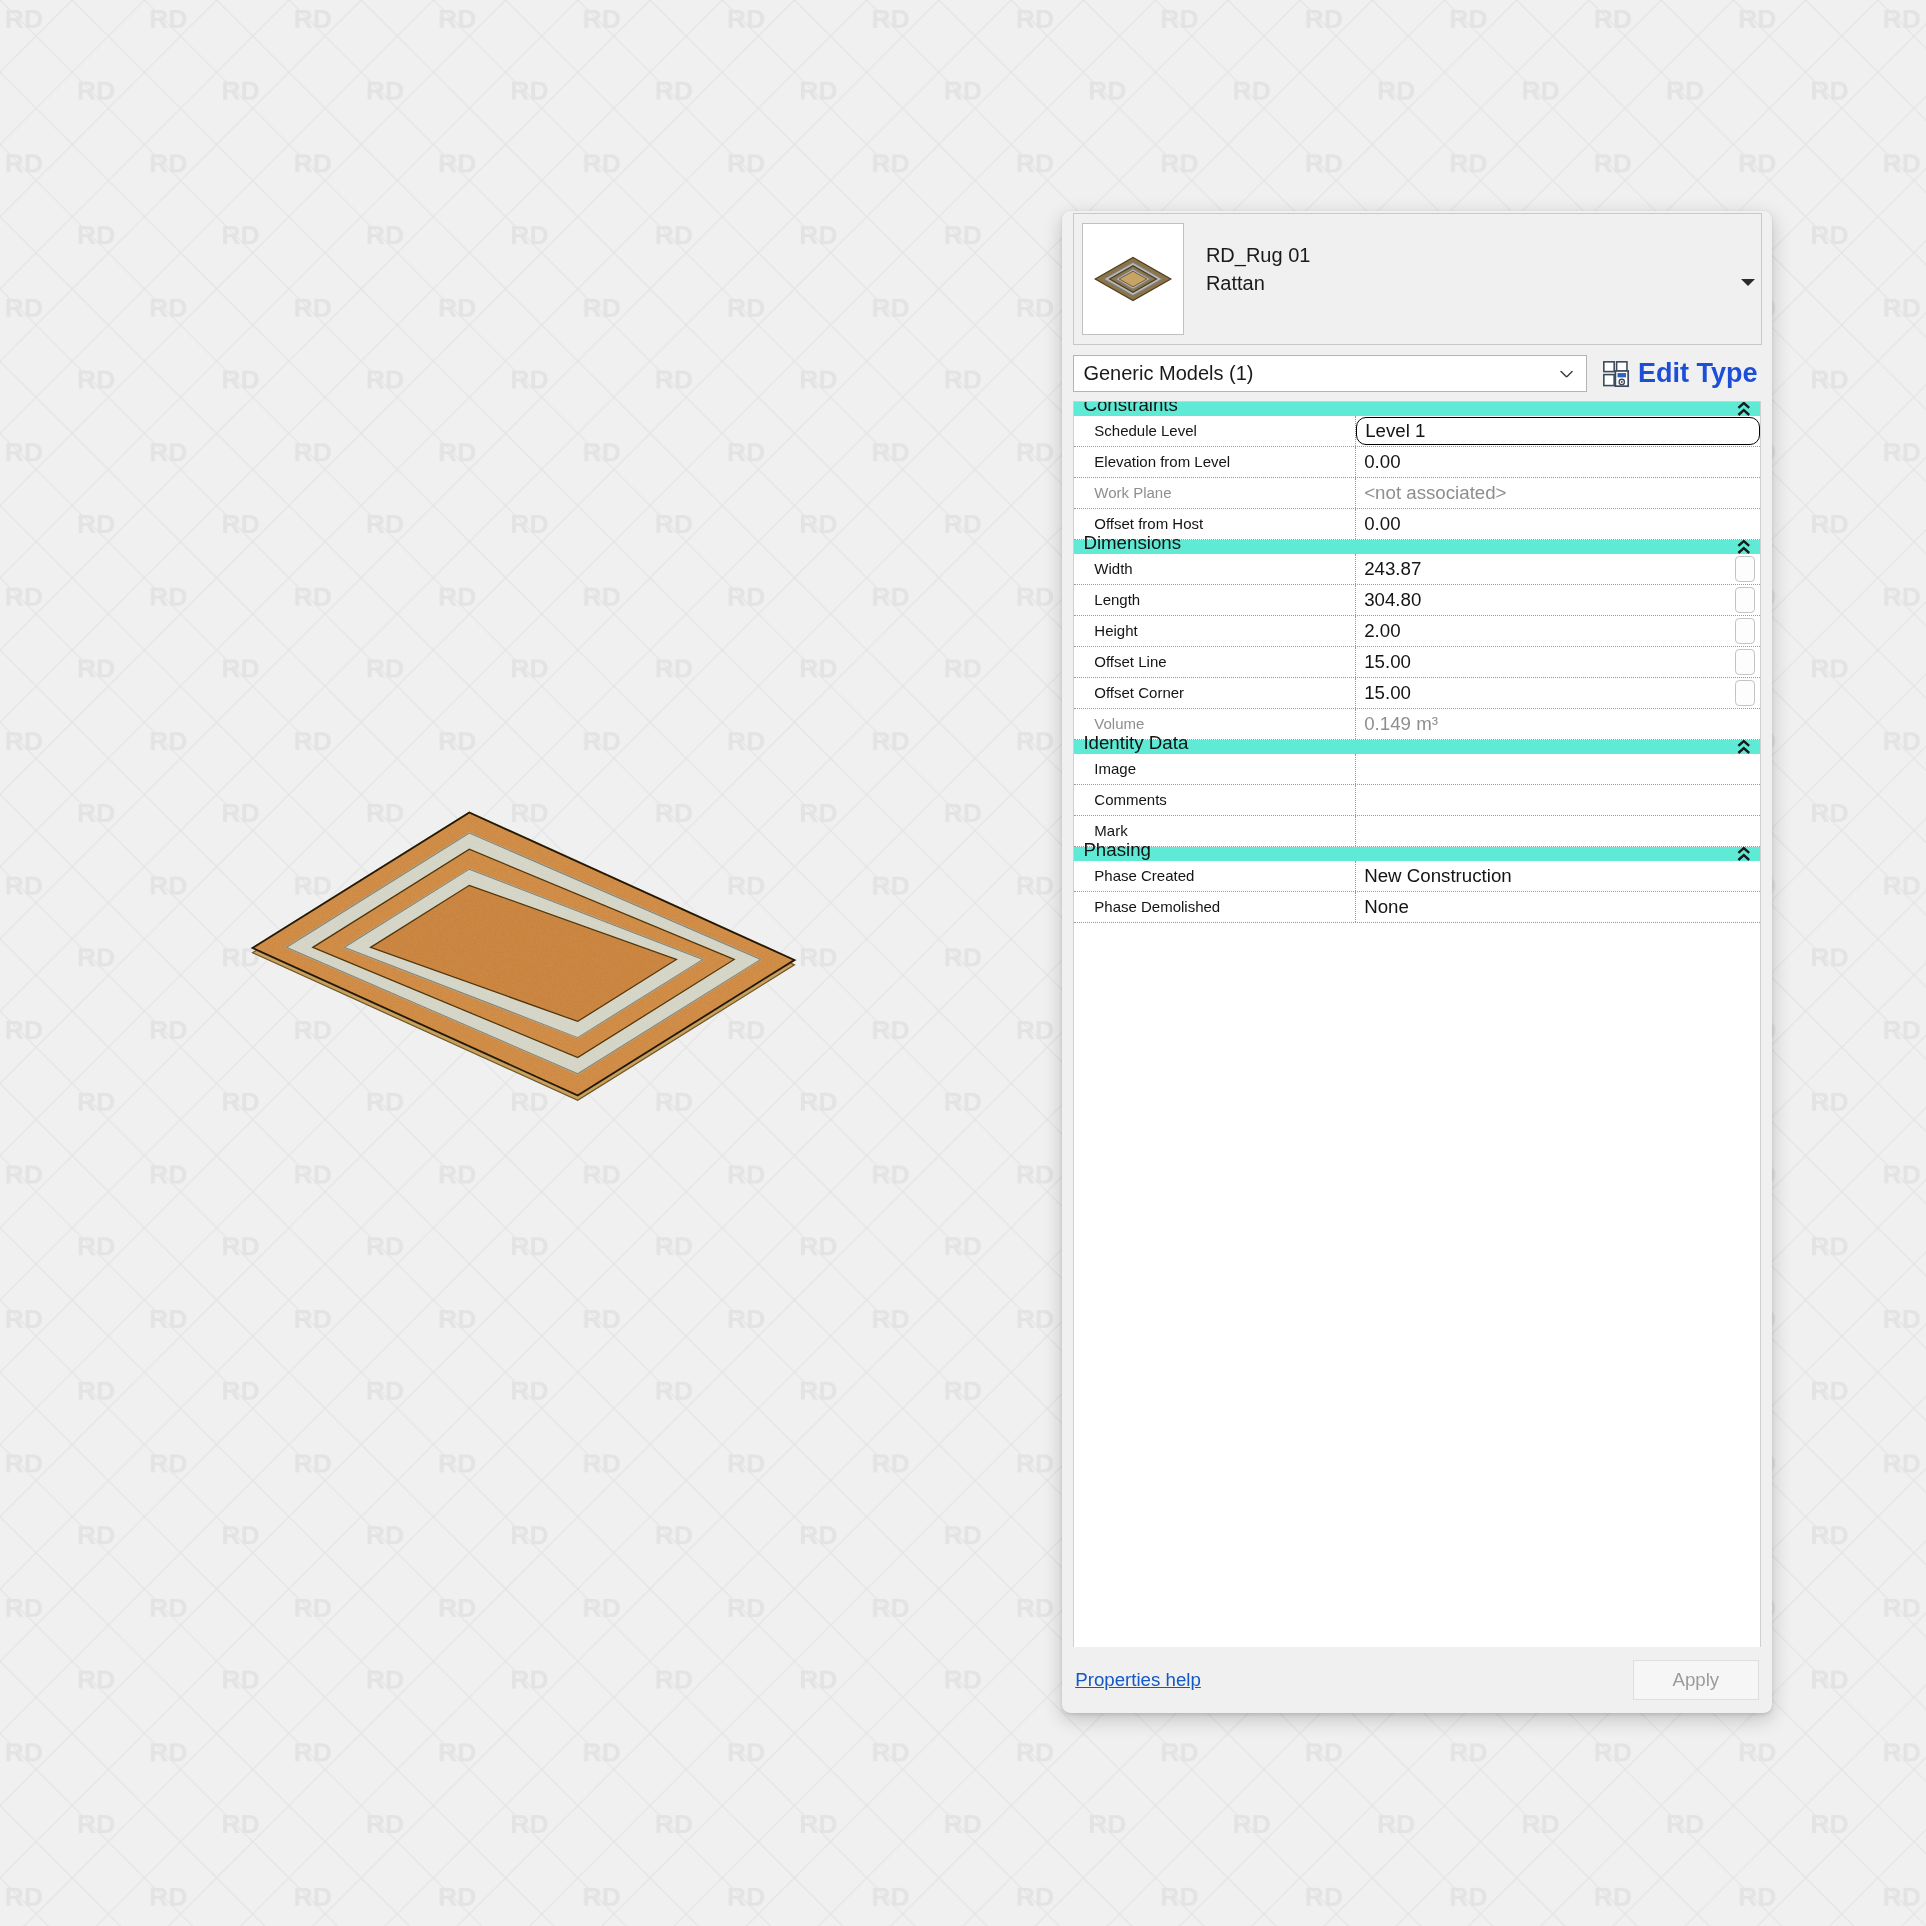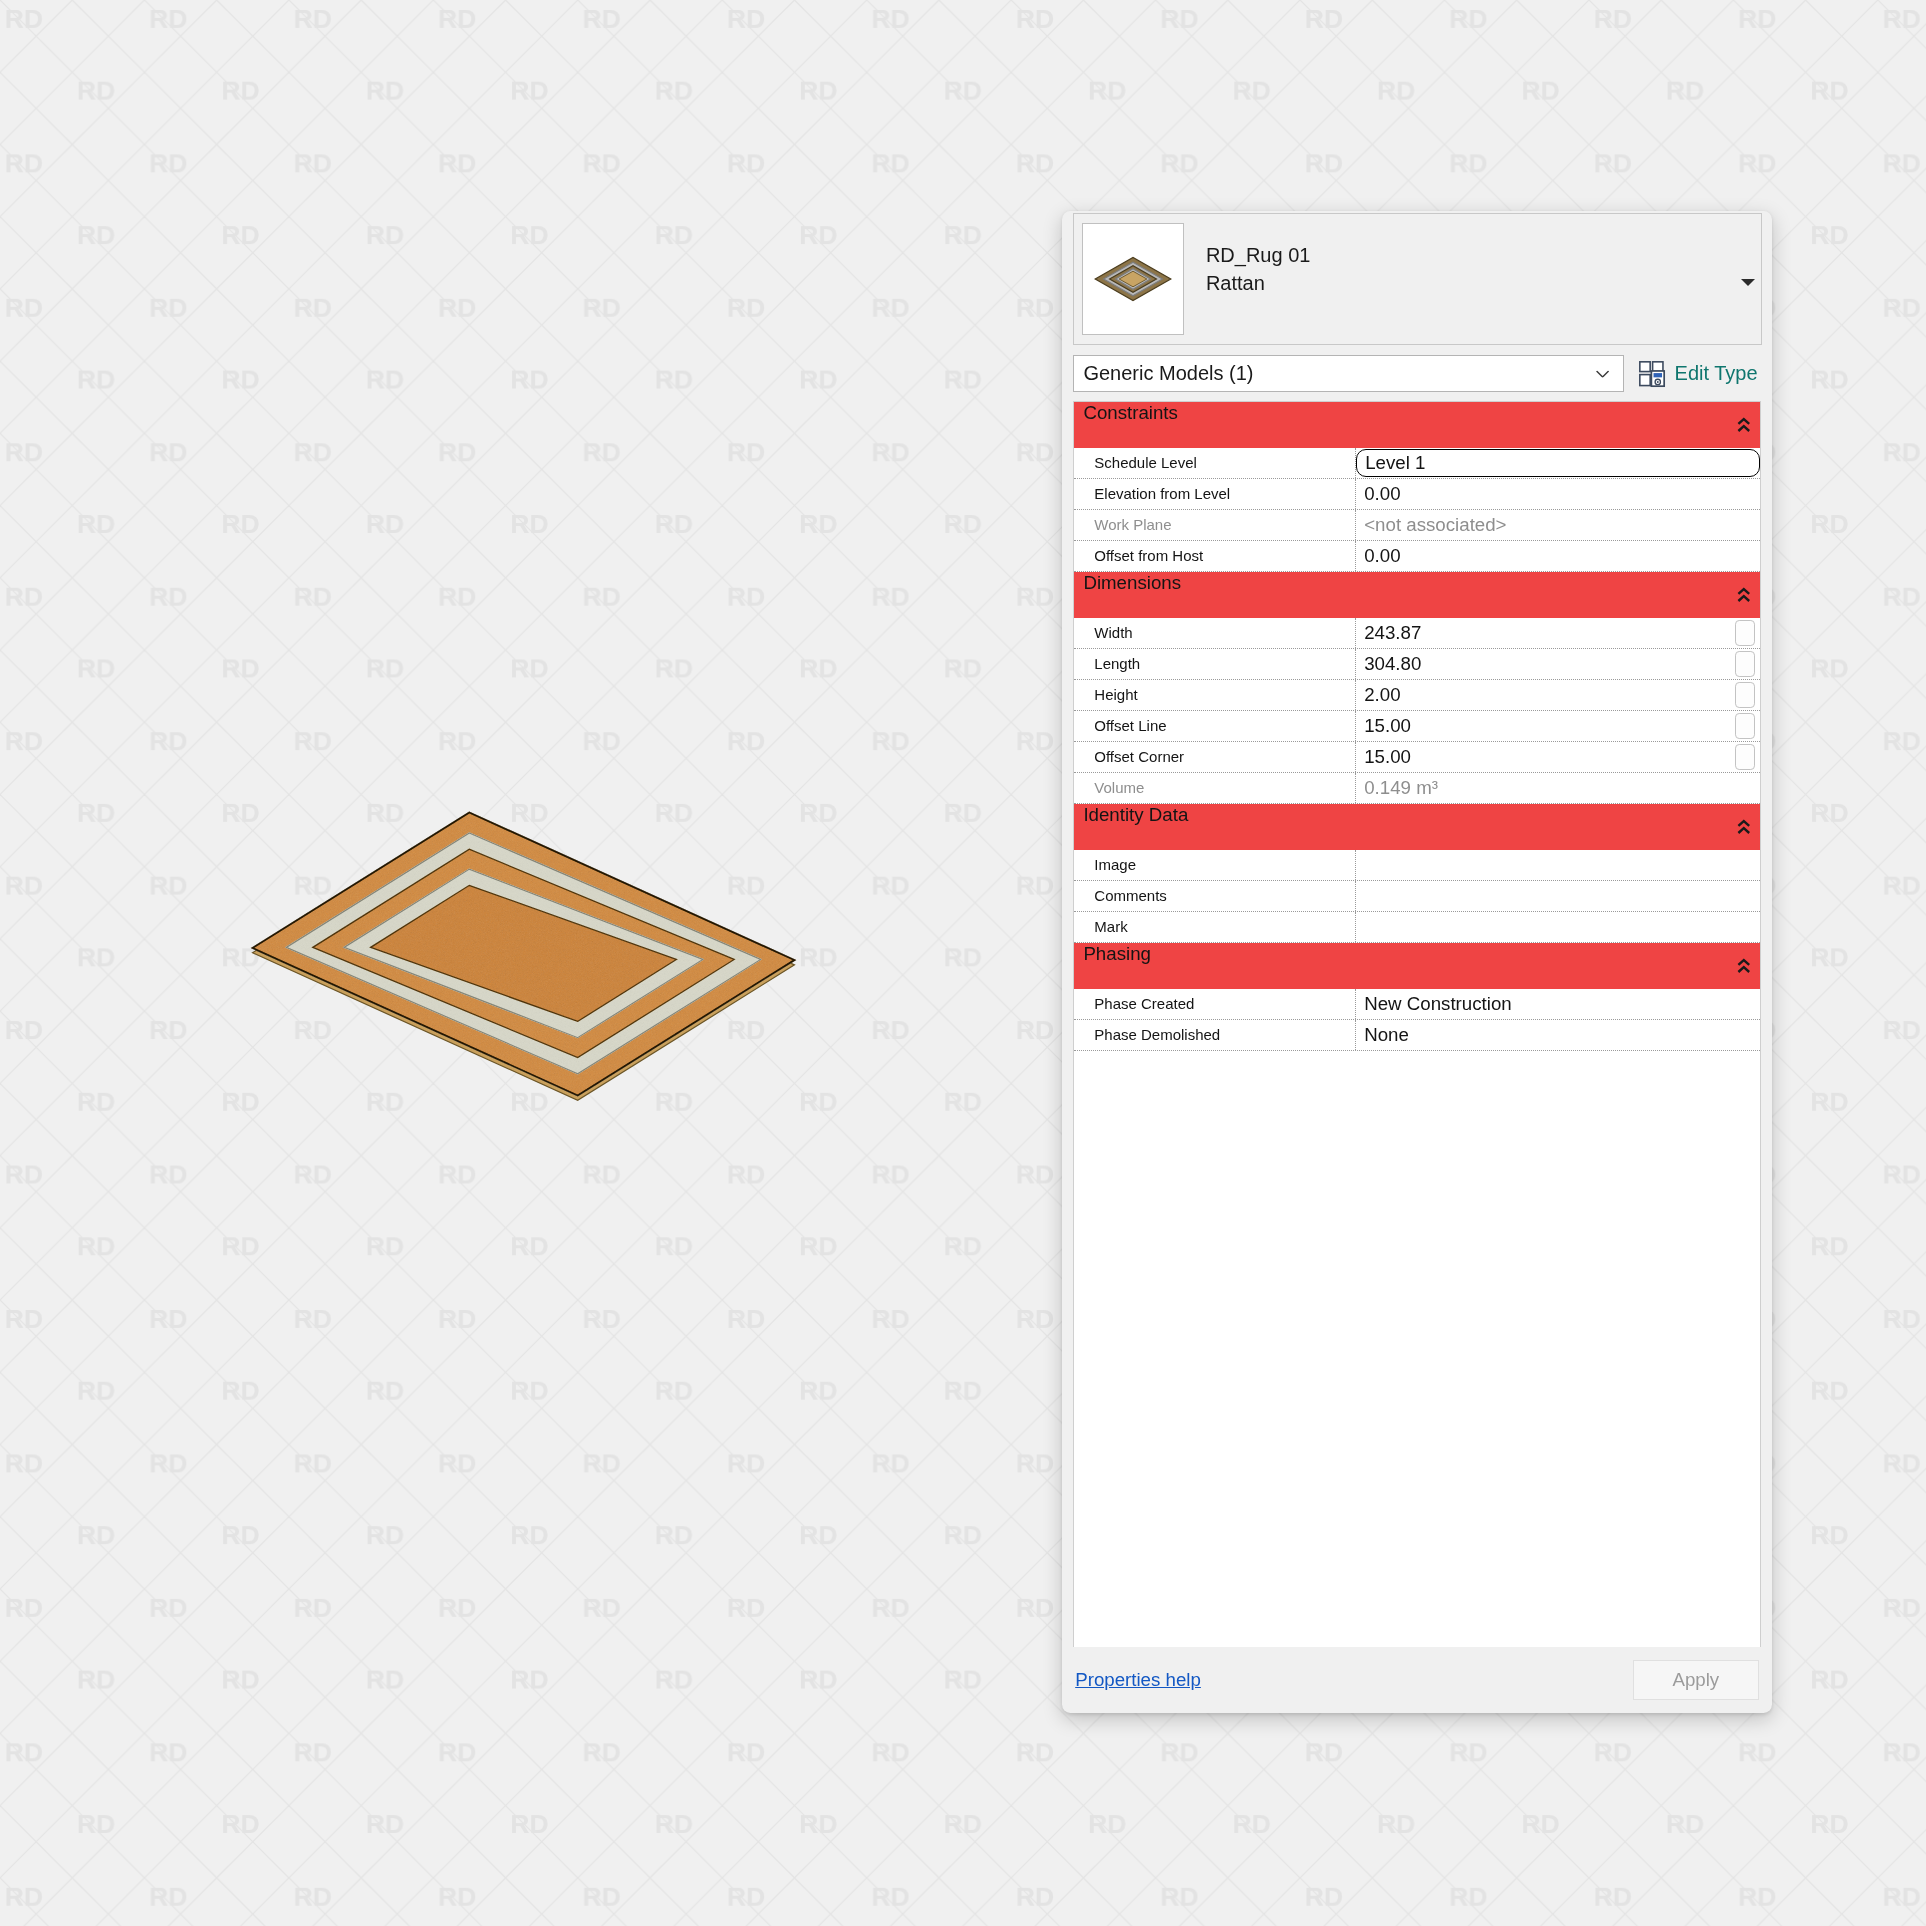--- a/index.html
+++ b/index.html
@@ -113,36 +113,36 @@
     width: 13.2px; height: 7.2px;
     transform: translateY(-50%);
   }
   .edit-type-btn {
     margin-left: 10.8px;
     display: flex; align-items: center; gap: 8.4px;
     padding: 0 3.6px;
     cursor: pointer;
     flex: 0 0 auto;
   }
-  .edit-type-label { font-size: 20px; color: #0f766e; white-space: nowrap; }
+  .edit-type-label { font-size: 27px; color: #1d4ed8; white-space: nowrap; font-weight: bold; }
 
   
   .prop-scroll {
     flex: 1 1 auto;
     margin: 7.2px 10.8px 0 10.8px;
     background: #ffffff;
     border: 0.6px solid #cfcfcf;
     border-bottom: none;
     overflow: hidden;
     position: relative;
   }
   .section-head {
-    background: #ef4444;
-    height: 46px;
-    display: flex; align-items: flex-start;
+    background: #5eead4;
+    height: 14px;
+    display: flex; align-items: flex-end;
     padding: 0 8.4px 0 9.6px;
     position: relative;
   }
   .section-head .title { font-size: 18.7px; color: #141414; }
   .collapse-icon {
     position: absolute; right: 8.4px; top: 50%;
     transform: translateY(-50%);
     width: 15.6px; height: 18px;
     cursor: pointer;
   }

